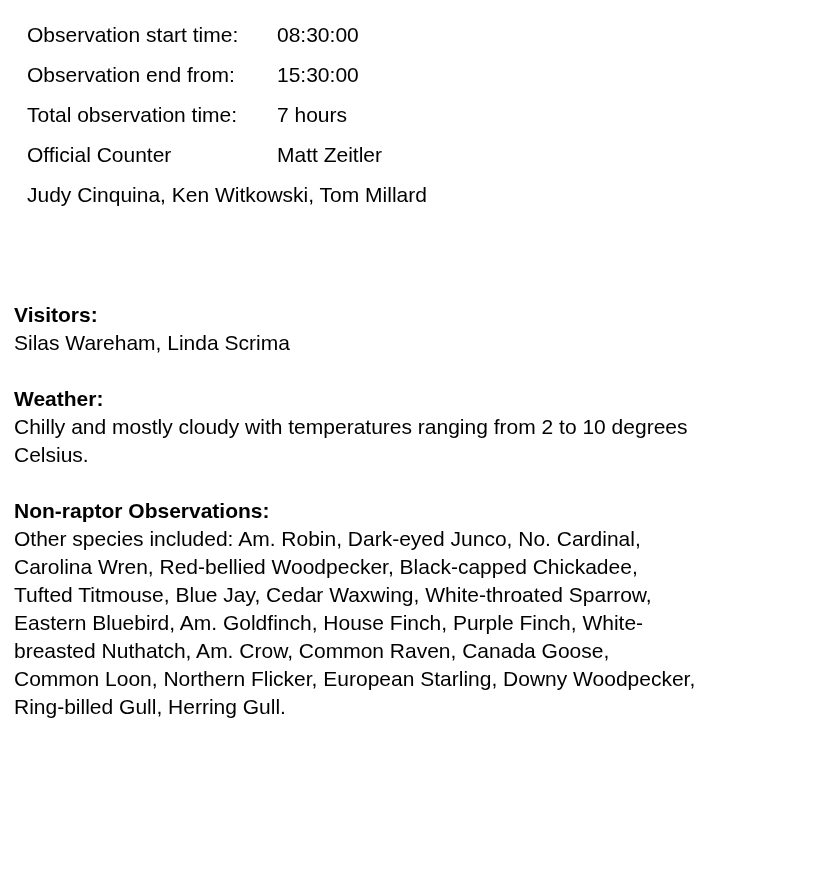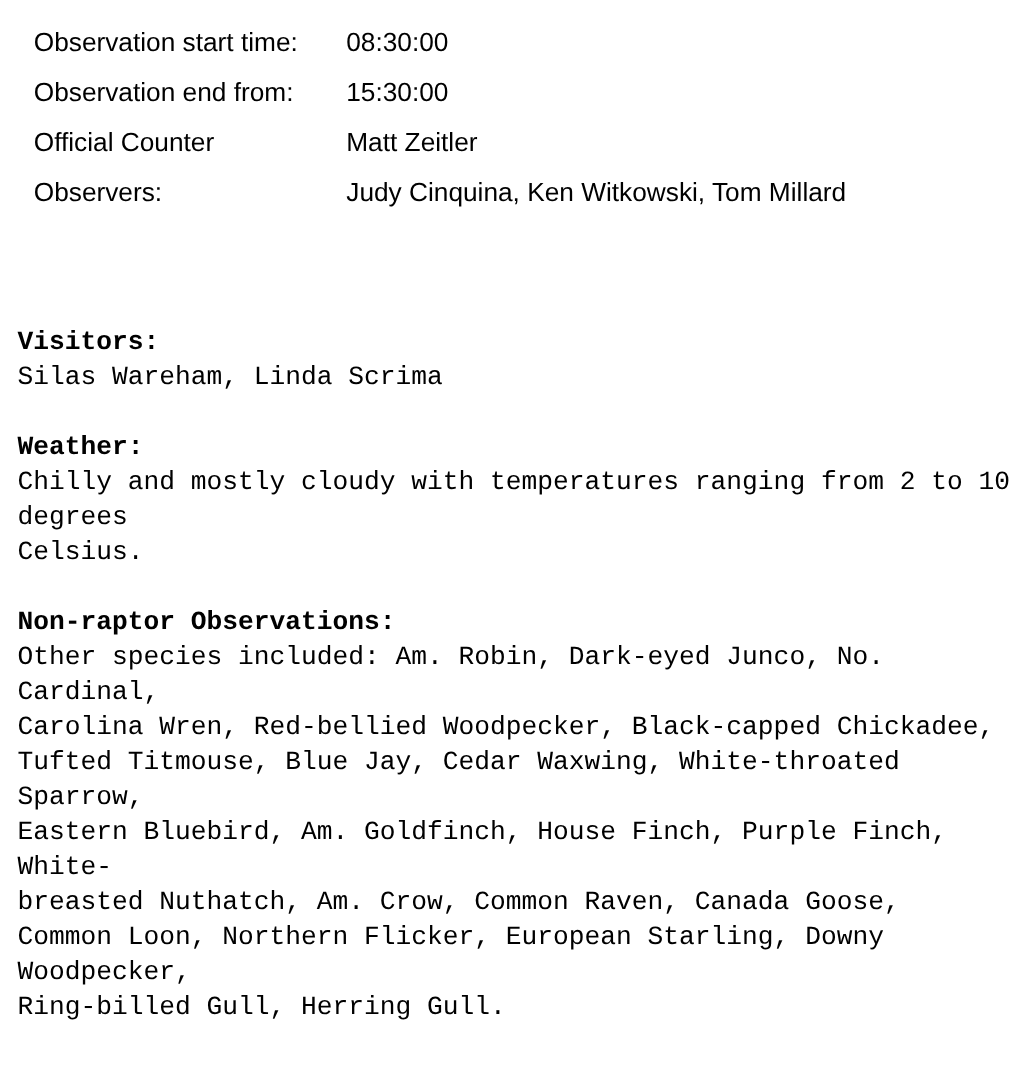--- a/index.html
+++ b/index.html
@@ -29,21 +29,20 @@
   }
   .meta-value {
     flex: 1;
   }
   .sections {
     margin: 86px 10px 0 14px;
     line-height: 28px;
   }
   .section {
     margin: 0 0 28px 0;
-    font-family: Liberation Mono, monospace;
   }
   .section-heading {
     font-weight: bold;
   }
   .section-body {
     white-space: pre-line;
   }
 </style>
 </head>
 <body>
@@ -51,25 +50,28 @@
 <div class="meta">
   <div class="meta-row">
     <span class="meta-label">Observation start time:</span>
     <span class="meta-value">08:30:00</span>
   </div>
   <div class="meta-row">
     <span class="meta-label">Observation end from:</span>
     <span class="meta-value">15:30:00</span>
   </div>
   <div class="meta-row">
+    <span class="meta-label">Total observation time:</span>
+    <span class="meta-value">7 hours</span>
+  </div>
+  <div class="meta-row">
     <span class="meta-label">Official Counter</span>
     <span class="meta-value">Matt Zeitler</span>
   </div>
   <div class="meta-row">
-    <span class="meta-label">Observers:</span>
     <span class="meta-value">Judy Cinquina, Ken Witkowski, Tom Millard</span>
   </div>
 </div>
 
 <div class="sections">
   <div class="section">
     <div class="section-heading">Visitors:</div>
     <div class="section-body">Silas Wareham, Linda Scrima</div>
   </div>
   <div class="section">

